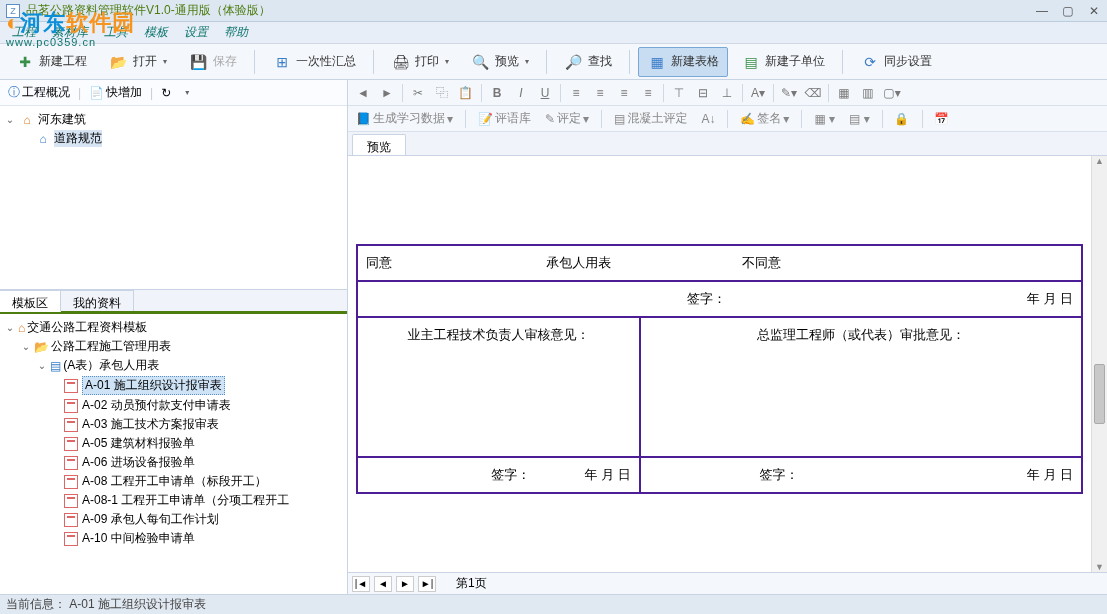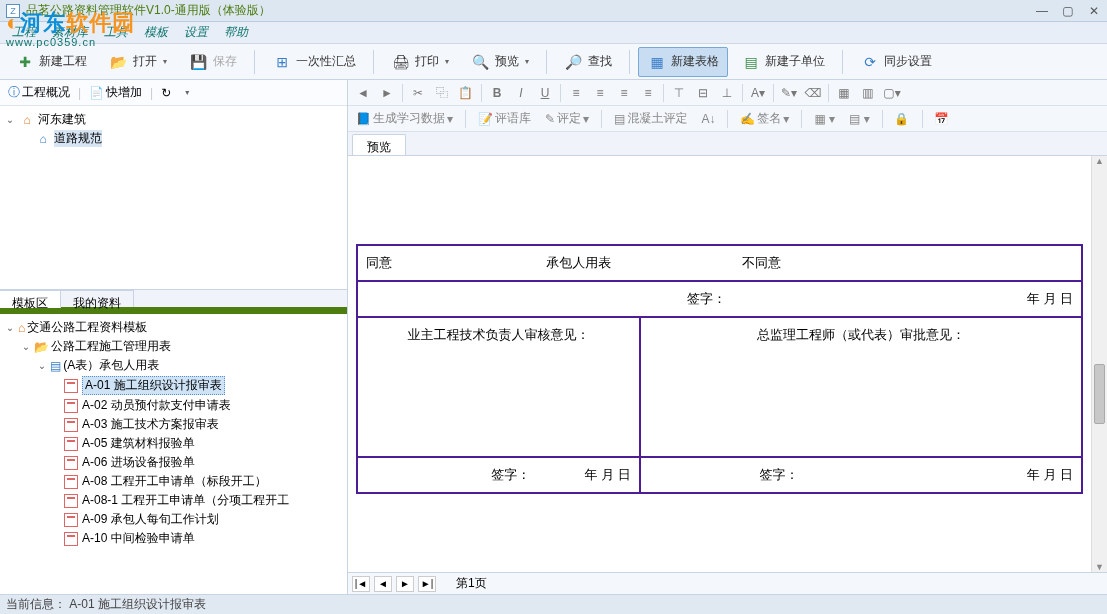--- a/index.html
+++ b/index.html
@@ -40,21 +40,21 @@
 .left-top-header { height: 26px; display: flex; align-items: center; padding: 0 4px; gap: 4px; border-bottom: 1px solid #e0e6f0; }
 .left-top-header .hbtn { display: flex; align-items: center; gap: 2px; padding: 2px 4px; cursor: pointer; }
 .tree-area { flex: 1; padding: 4px; overflow: auto; background: #fff; }
 .tree-node { display: flex; align-items: center; gap: 3px; padding: 1px 0; cursor: pointer; }
 .tree-toggle { width: 12px; font-size: 10px; color: #666; text-align: center; }
 .tree-icon { width: 16px; height: 14px; display: inline-flex; align-items: center; justify-content: center; font-size: 12px; }
 .tree-label { white-space: nowrap; }
 .tree-label.selected { background: #d6e4f4; }
 .indent-1 { padding-left: 16px; }
 
-.left-tabs { height: 24px; display: flex; border-bottom: 7px solid #4d7c0f; background: #f0f4fa; }
+.left-tabs { height: 24px; display: flex; border-bottom: 3px solid #4d7c0f; background: #f0f4fa; }
 .left-tab { padding: 4px 12px; cursor: pointer; border-right: 1px solid #c8d4e4; border-top: 1px solid #c8d4e4; }
 .left-tab.active { background: #fff; border-bottom: 1px solid #fff; margin-bottom: -1px; }
 
 .template-tree { flex: 1; padding: 4px; overflow: auto; background: #fff; }
 .tpl-node { display: flex; align-items: center; gap: 2px; padding: 1px 0; white-space: nowrap; cursor: pointer; }
 .tpl-indent-0 { padding-left: 0; }
 .tpl-indent-1 { padding-left: 16px; }
 .tpl-indent-2 { padding-left: 32px; }
 .tpl-indent-3 { padding-left: 60px; }
 .tpl-label.selected { background: #cfe3f7; border: 1px dotted #5a8fc7; padding: 0 2px; }

